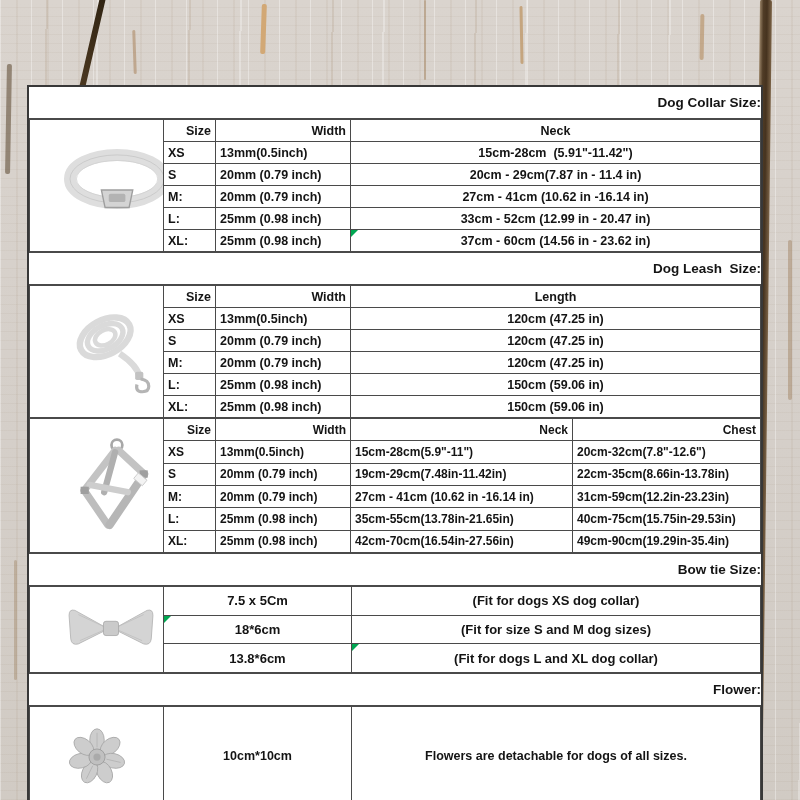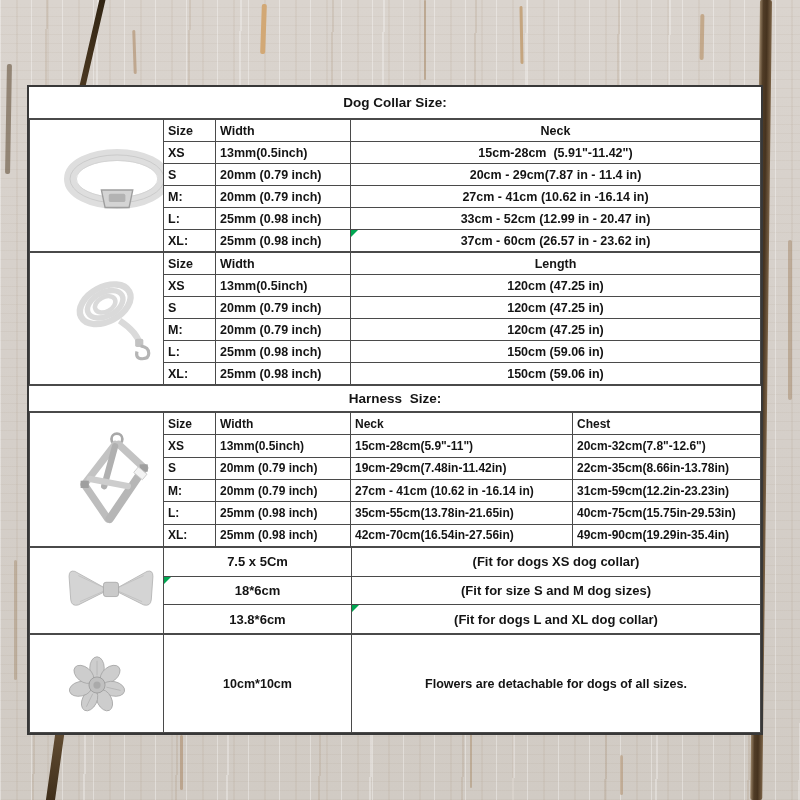--- a/index.html
+++ b/index.html
@@ -16,27 +16,27 @@
   .seam-right{left:760px;top:0;width:12px;height:800px;
     background:linear-gradient(90deg,#9a8468,#503c26 30%,#46331f 60%,#7b6347);
     transform:rotate(.7deg);transform-origin:50% 0;}
   .crack-topleft{left:89px;top:-8px;width:6px;height:106px;
     background:linear-gradient(#2f2312,#4e3a22);transform:rotate(13deg);}
   .seam-bottomleft{left:58px;top:714px;width:9px;height:95px;
     background:linear-gradient(#6b5438,#3b2b18);transform:rotate(8deg);transform-origin:0 0;}
   
   .size-chart{position:absolute;left:27px;top:85px;width:736px;background:#fff;
     border:2px solid #383838;font-weight:bold;color:#141414;box-sizing:border-box;}
-  .sec-title{border-bottom:1px solid #4a4a4a;text-align:center;font-size:13.5px;
+  .sec-title{border-bottom:1px solid #4a4a4a;text-align:right;font-size:13.5px;
     padding:8px 0;white-space:pre;}
   .sec-title.bt{border-top:1px solid #4a4a4a;}
   table.grid{border-collapse:collapse;width:100%;table-layout:fixed;}
   .grid th,.grid td{border:1px solid #4a4a4a;font-size:12.5px;padding:1px 4px;height:19px;
     white-space:pre;overflow:hidden;position:relative;}
-  .grid th{text-align:left;font-size:12.5px;}
+  .grid th{text-align:right;font-size:12.5px;}
   .center{text-align:center!important;}
   .grid.harness td,.grid.harness th{font-size:12px;}
   .grid.small td{height:14px;font-size:13px;}
   .grid.flower td{height:41px;}
   .img-cell{text-align:center;vertical-align:middle;padding:0!important;}
   .flag{position:absolute;top:0;left:0;width:0;height:0;
     border-top:7px solid #00a651;border-right:7px solid transparent;}
   .flower-wrap{position:relative;height:41px;}
   .flower-wrap svg{position:absolute;left:50%;transform:translateX(-50%);bottom:-10px;}
 </style>
@@ -101,25 +101,26 @@
       <td class="center">27cm - 41cm (10.62 in -16.14 in)</td>
     </tr>
     <tr>
       <td>L:</td>
       <td>25mm (0.98 inch)</td>
       <td class="center">33cm - 52cm (12.99 in - 20.47 in)</td>
     </tr>
     <tr>
       <td>XL:</td>
       <td>25mm (0.98 inch)</td>
-      <td class="center"><span class="flag"></span><span>37cm - 60cm (26.57 in - 23.62 in)</span></td>
-    </tr>
-  </tbody>
-    </table>
-
+      <td class="center"><span class="flag"></span><span>37cm - 60cm (14.56 in - 23.62 in)</span></td>
+    </tr>
+  </tbody>
+    </table>
+
+  <div class="sec-title bt">Dog Leash  Size:</div>
   <table class="grid">
     <colgroup>
         <col style="width:134px">
         <col style="width:52px">
         <col style="width:135px">
         <col>
       </colgroup>
     <tbody>
         <tr>
       <td class="img-cell" rowspan="6">
@@ -159,21 +160,20 @@
       <td class="center">150cm (59.06 in)</td>
     </tr>
     <tr>
       <td>XL:</td>
       <td>25mm (0.98 inch)</td>
       <td class="center">150cm (59.06 in)</td>
     </tr>
   </tbody>
     </table>
 
-  <div class="sec-title bt" style="padding:5px 0;">Harness  Size:</div>
   <table class="grid harness">
     <colgroup>
         <col style="width:134px">
         <col style="width:52px">
         <col style="width:135px">
         <col style="width:222px">
         <col>
       </colgroup>
     <tbody>
         <tr>
@@ -222,20 +222,21 @@
     </tr>
     <tr>
       <td>XL:</td>
       <td>25mm (0.98 inch)</td>
       <td>42cm-70cm(16.54in-27.56in)</td>
       <td>49cm-90cm(19.29in-35.4in)</td>
     </tr>
   </tbody>
     </table>
 
+  <div class="sec-title bt">Bow tie Size:</div>
   <table class="grid small">
     <colgroup>
         <col style="width:134px">
         <col style="width:188px">
         <col>
       </colgroup>
     <tbody>
         <tr>
       <td class="img-cell" rowspan="3">
         <svg width="96" height="52" viewBox="0 0 110 62">
@@ -252,20 +253,21 @@
       <td class="center"><span class="flag"></span><span>18*6cm</span></td>
       <td class="center">(Fit for size S and M dog sizes)</td>
     </tr>
     <tr>
       <td class="center">13.8*6cm</td>
       <td class="center"><span class="flag"></span><span>(Fit for dogs L and XL dog collar)</span></td>
     </tr>
   </tbody>
     </table>
 
+  <div class="sec-title bt">Flower:</div>
   <table class="grid flower">
     <colgroup>
         <col style="width:134px">
         <col style="width:188px">
         <col>
       </colgroup>
     <tbody>
         <tr>
       <td class="img-cell">
         <div class="flower-wrap">

